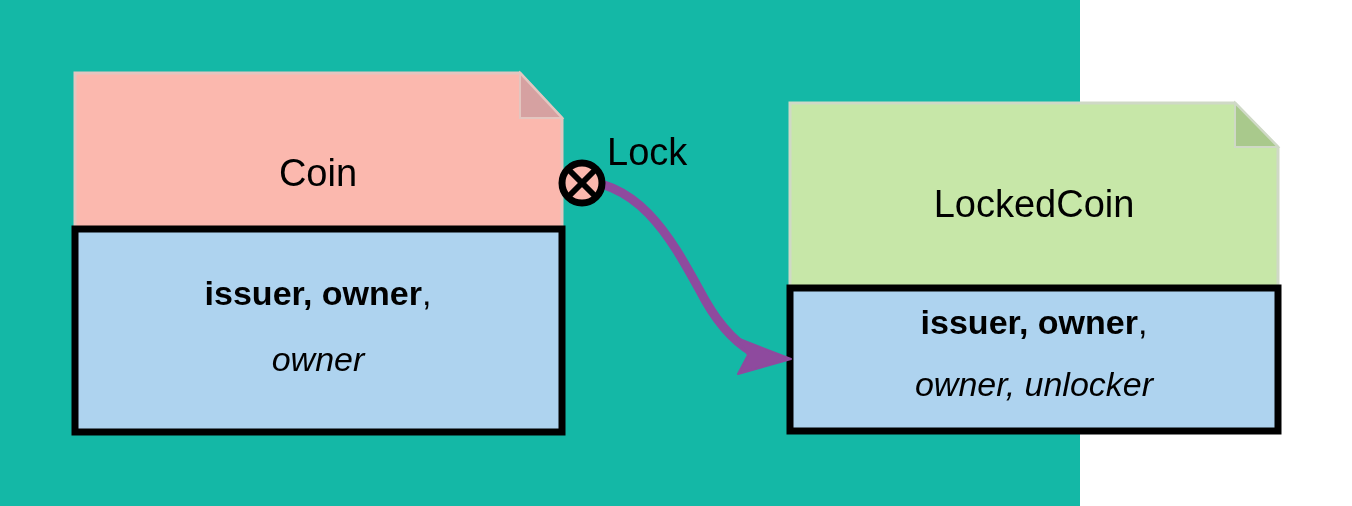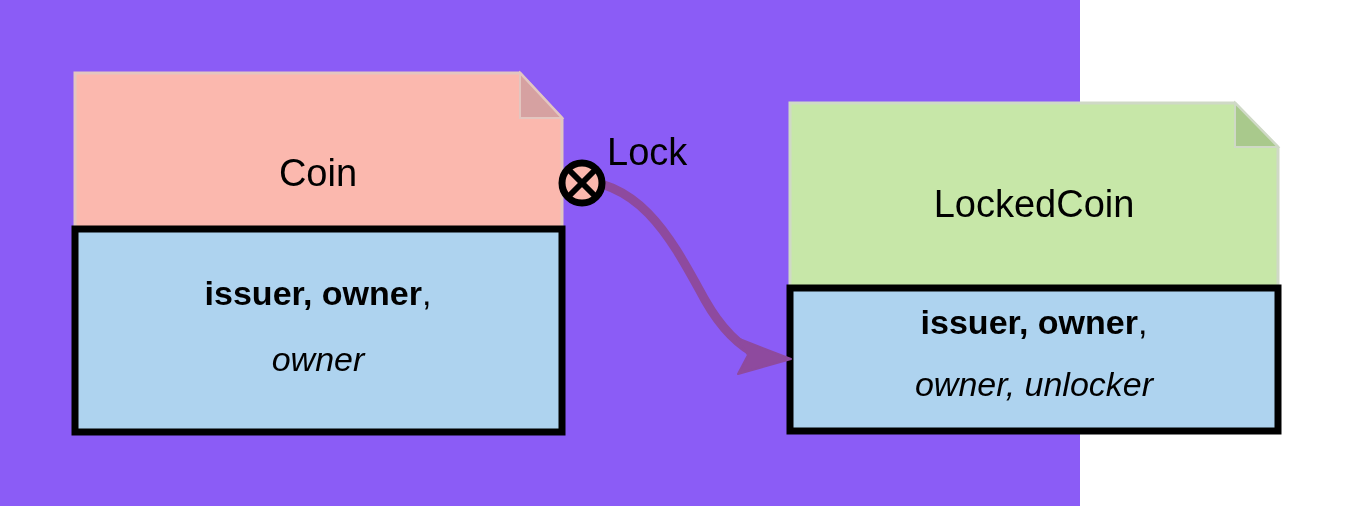--- a/index.html
+++ b/index.html
@@ -11,21 +11,21 @@
   body {
     font-family: "Liberation Sans", sans-serif;
     width: 1352px;
     height: 506px;
     overflow: hidden;
   }
   #canvas {
     position: relative;
     width: 1080px;
     height: 506px;
-    background: #8b5cf6;
+    background: #14b8a6;
   }
   #diagram-svg {
     position: absolute;
     left: 0;
     top: 0;
     width: 1352px;
     height: 506px;
   }
   .node-title {
     font-size: 38px;

